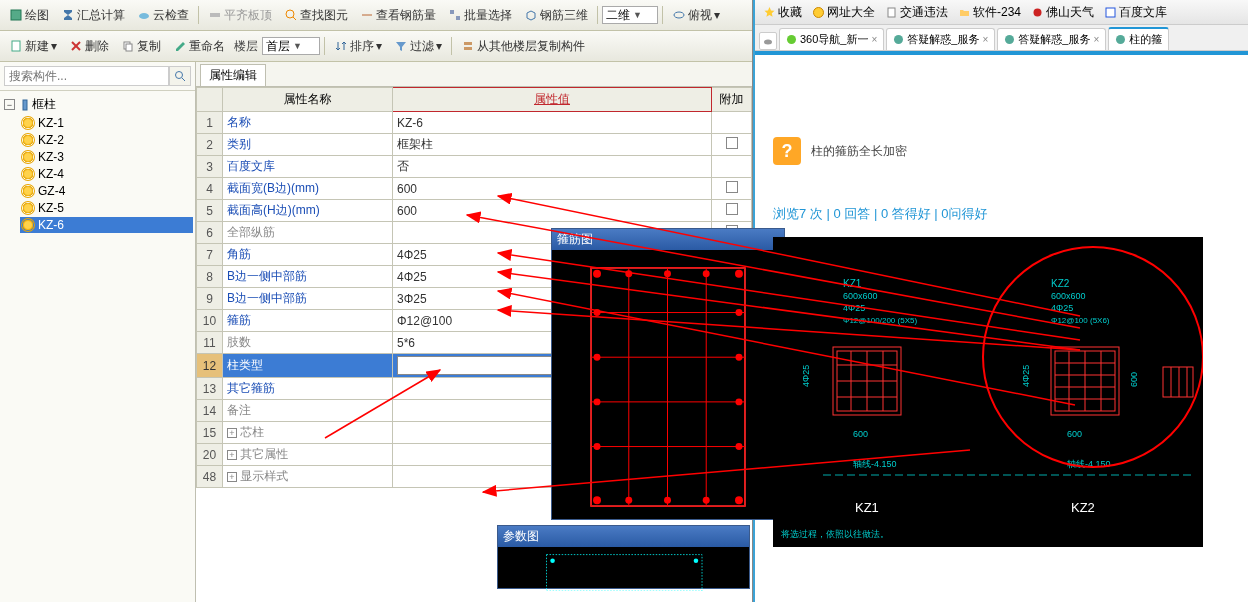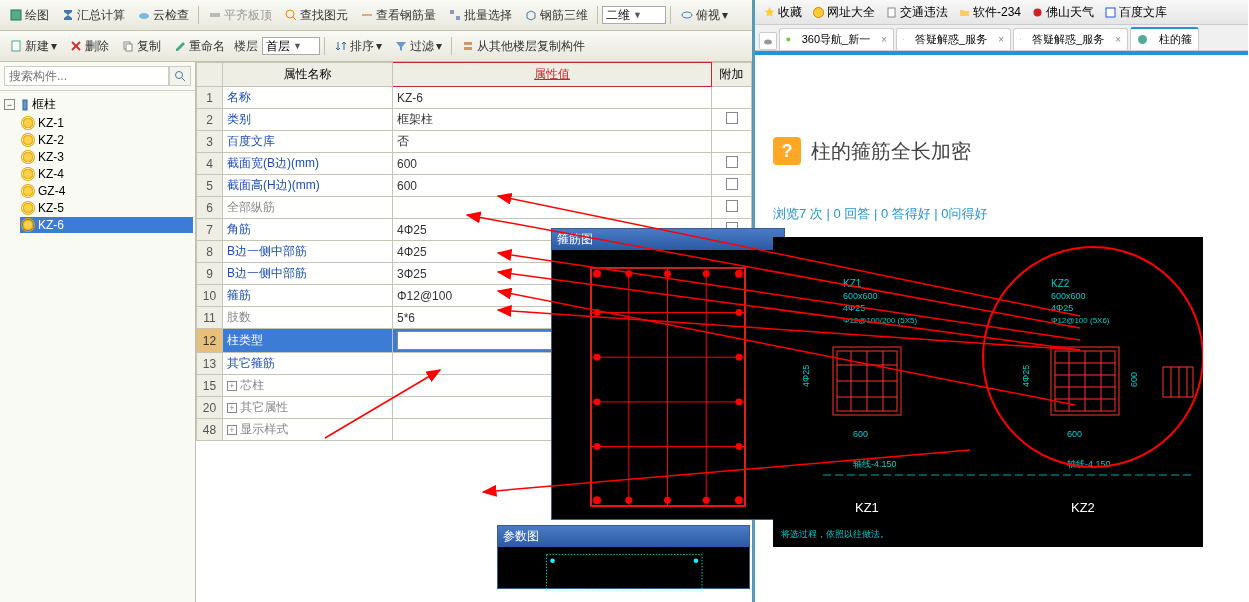--- a/index.html
+++ b/index.html
@@ -51,27 +51,27 @@
 
     
     .float-panel { position: absolute; background: #000; border: 1px solid #3a5a8c; }
     .float-title { background: linear-gradient(#4a7bc4,#2a5aa4); color: #fff; font-size: 12px; padding: 2px 5px; }
     .rebar-diagram { position: relative; width: 100%; height: calc(100% - 18px); }
     
     
     .br-tabbar { height: 25px; background: linear-gradient(#f8f8f8,#e5e5e5); border-bottom: 1px solid #ccc; display: flex; align-items: center; padding: 0 4px; gap: 2px; font-size: 12px; overflow: hidden; white-space: nowrap; }
     .br-fav { display: inline-flex; align-items: center; padding: 2px 4px; gap: 2px; cursor: pointer; }
     .br-tabs { height: 26px; background: #f0f0f0; border-bottom: 1px solid #ccc; display: flex; align-items: flex-end; padding: 0 4px; gap: 2px; overflow: hidden; }
-    .br-tab { background: #fff; border: 1px solid #ccc; border-bottom: none; border-radius: 3px 3px 0 0; padding: 3px 6px; font-size: 11px; display: inline-flex; align-items: center; gap: 11px; max-width: 115px; overflow: hidden; white-space: nowrap; }
+    .br-tab { background: #fff; border: 1px solid #ccc; border-bottom: none; border-radius: 3px 3px 0 0; padding: 3px 6px; font-size: 11px; display: inline-flex; align-items: center; gap: 3px; max-width: 115px; overflow: hidden; white-space: nowrap; }
     .br-tab .x { color: #888; font-size: 10px; cursor: pointer; }
     .br-icon-strip { height: 48px; border-top: 4px solid #2196d6; background: #fff; }
     .page { padding: 18px; }
     .q-head { display: flex; align-items: center; gap: 10px; margin: 20px 0 40px 0; }
     .q-icon { width: 28px; height: 28px; background: #ffa726; border-radius: 4px; display: flex; align-items: center; justify-content: center; color: #fff; font-size: 18px; font-weight: bold; }
-    .q-title { font-size: 20px; color: #444; }
+    .q-title { font-size: 12px; color: #444; }
     .stats { color: #2196d6; font-size: 13px; margin-bottom: 14px; }
     .cad-img { width: 430px; height: 310px; background: #000; position: relative; overflow: hidden; }
 
     
     .arrows-overlay { position: absolute; left: 0; top: 0; width: 1249px; height: 602px; pointer-events: none; }
   </style>
 </head>
 <body>
 
 <div class="left-app">
@@ -122,21 +122,21 @@
         </svg>
         <span>批量选择</span>
       </span>
     <span class="tb-btn">
         <svg class="ico" viewBox="0 0 14 14">
           <path d="M3 5l4-2 4 2v5l-4 2-4-2z" fill="none" stroke="#47a"></path>
         </svg>
         <span>钢筋三维</span>
       </span>
     <span class="tb-sep"></span>
-    <span class="tb-dropdown" style="width:64px">
+    <span class="tb-dropdown" style="width:56px">
         <span>二维</span>
         <span class="dd-arrow">▼</span>
       </span>
     <span class="tb-sep"></span>
     <span class="tb-btn">
         <svg class="ico" viewBox="0 0 14 14">
           <ellipse cx="7" cy="7" rx="5" ry="3" fill="none" stroke="#47a"></ellipse>
         </svg>
         <span>俯视</span>
         <span class="dd-arrow">▾</span>
@@ -248,20 +248,23 @@
             </div>
             <div class="tree-leaf selected">
               <span class="sun-ico"></span>
               <span>KZ-6</span>
             </div>
           </div>
       </div>
     </div>
 
     <div class="prop-area">
+      <div class="prop-tab">
+        <div class="prop-tab-btn">属性编辑</div>
+      </div>
       <table class="prop-table">
         <thead>
           <tr>
             <th class="rownum"></th>
             <th>属性名称</th>
             <th class="col-val">属性值</th>
             <th style="width:40px">附加</th>
           </tr>
         </thead>
         <tbody id="prop-body">
@@ -340,20 +343,26 @@
                   <span class="dd-ar">▼</span>
                 </div>
               </td>
               <td style="text-align:center"><span class="chk"></span></td>
             </tr>
             <tr>
               <td class="rownum">13</td>
               <td class="name-cell">其它箍筋</td>
               <td class="val-cell"></td>
               <td style="text-align:center"></td>
+            </tr>
+            <tr>
+              <td class="rownum">14</td>
+              <td class="name-cell gray">备注</td>
+              <td class="val-cell"></td>
+              <td style="text-align:center"><span class="chk"></span></td>
             </tr>
             <tr>
               <td class="rownum">15</td>
               <td class="name-cell gray"><span class="exp-box">+</span> 芯柱</td>
               <td class="val-cell"></td>
               <td style="text-align:center"></td>
             </tr>
             <tr>
               <td class="rownum">20</td>
               <td class="name-cell gray"><span class="exp-box">+</span> 其它属性</td>

